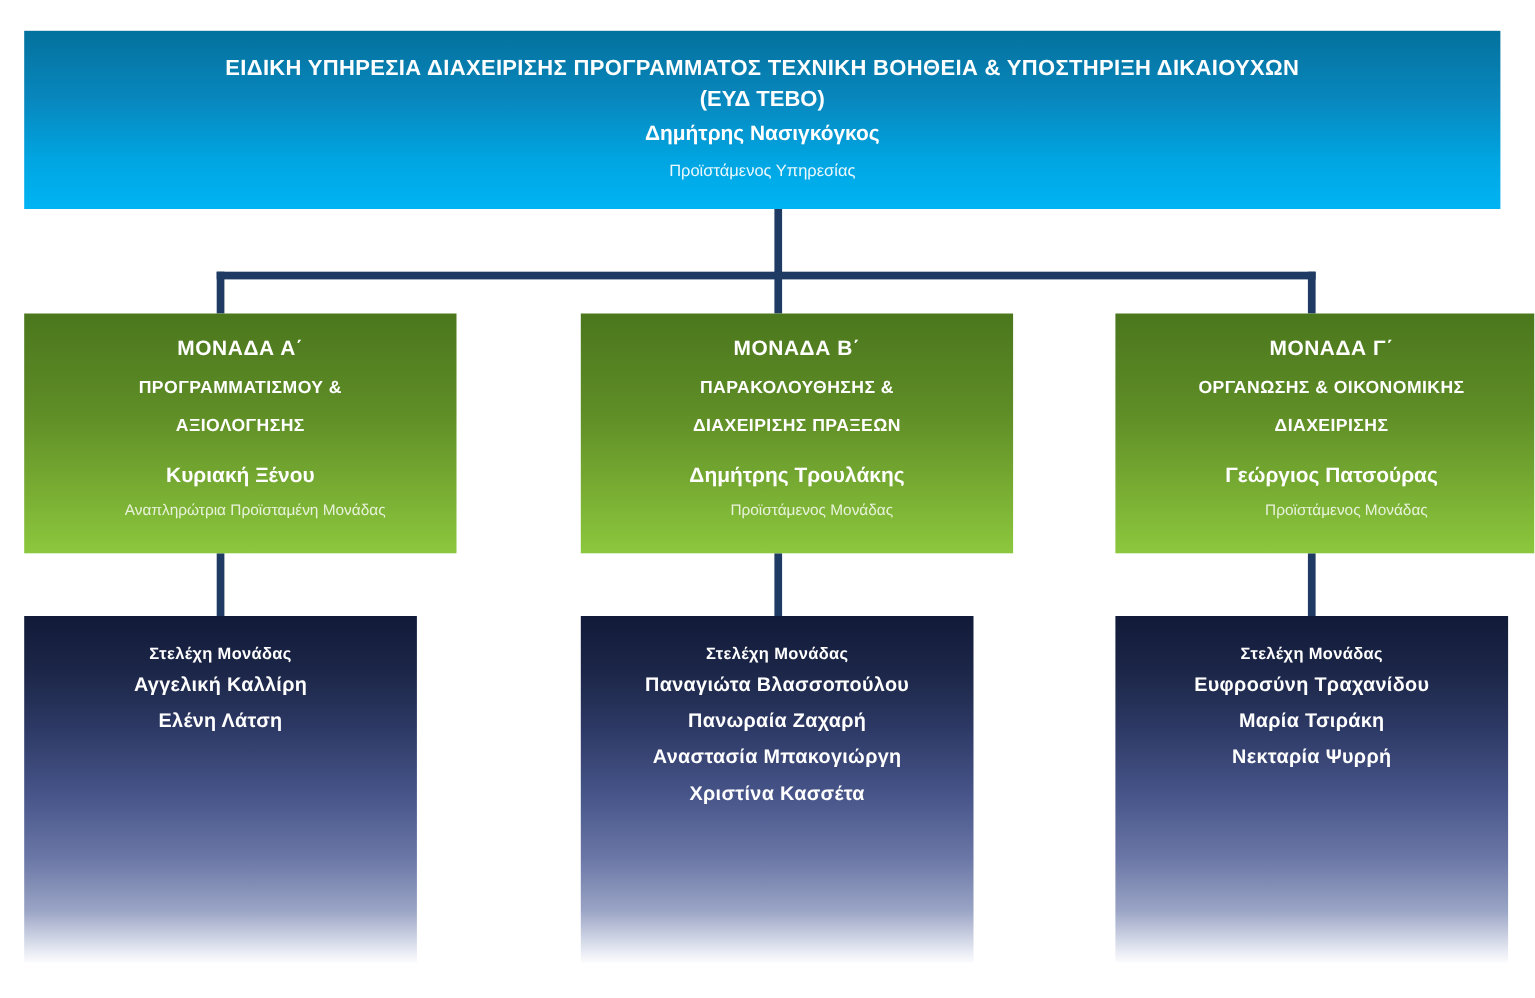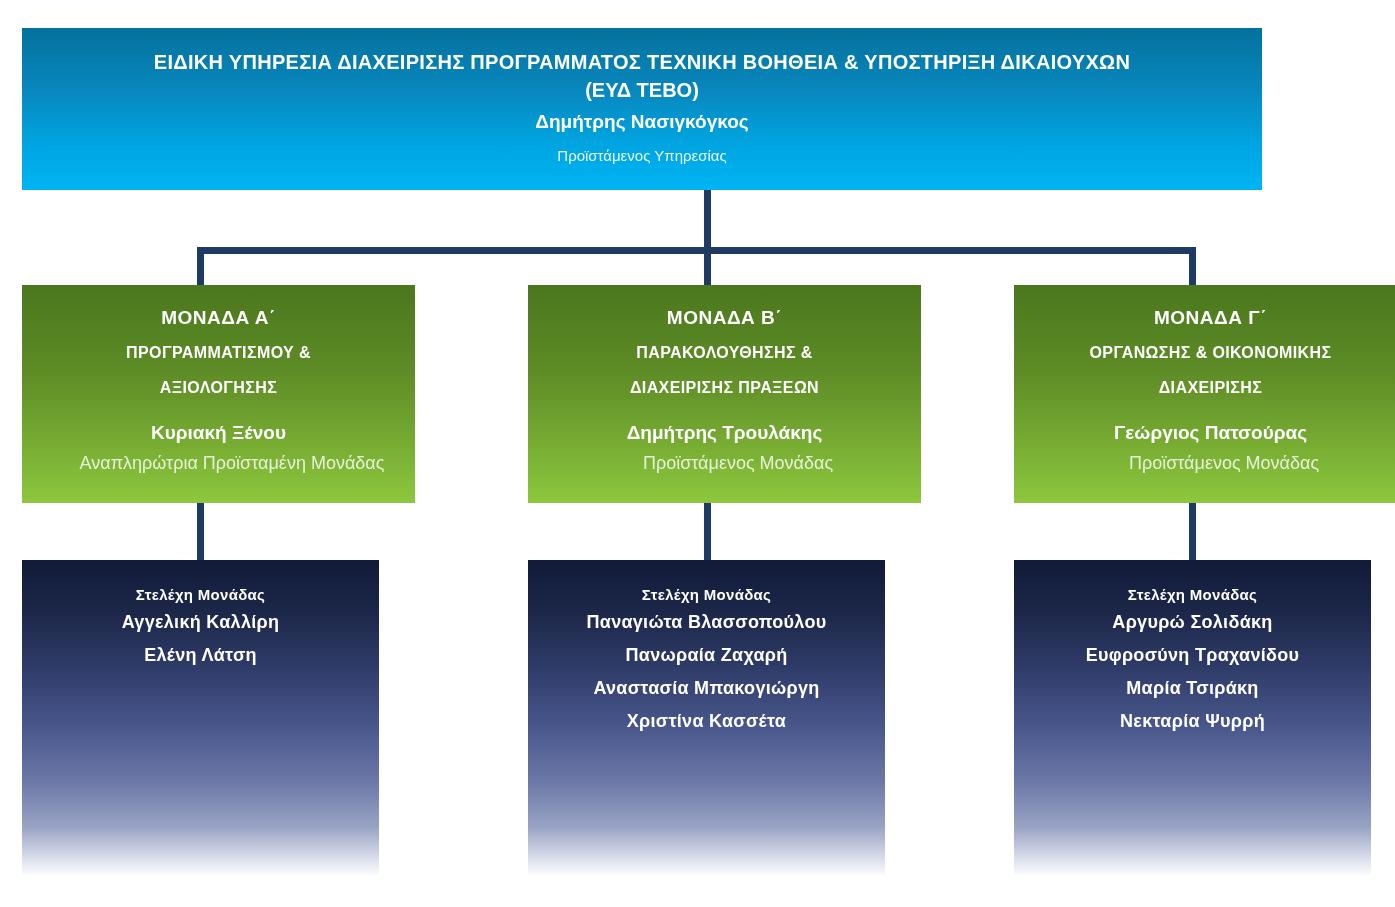--- a/index.html
+++ b/index.html
@@ -1,21 +1,21 @@
 <!DOCTYPE html>
 <html><head>
 <meta charset="utf-8">
 <style>
   html,body{margin:0;padding:0;background:#ffffff;}
   body{font-family:"Liberation Sans","DejaVu Sans",sans-serif;}
   .canvas{position:relative;width:1395px;height:907px;background:#ffffff;overflow:hidden;}
 
   
   .service-box{
-    position:absolute;left:22px;top:28px;width:1240px;height:162px;
+    position:absolute;left:22px;top:28px;width:1342px;height:162px;
     background:linear-gradient(180deg,#04719D 0%,#0887BD 38%,#00A5E1 72%,#00B4F4 100%);
     color:#ffffff;text-align:center;
     display:flex;flex-direction:column;align-items:center;
     padding-top:20px;box-sizing:border-box;
   }
   .service-title{font-size:20px;font-weight:bold;line-height:28px;max-width:1200px;letter-spacing:.3px;}
   .service-abbr{font-size:20px;font-weight:bold;line-height:28px;}
   .service-head-name{font-size:19px;font-weight:bold;line-height:24px;margin-top:6px;}
   .service-head-title{font-size:15px;line-height:20px;margin-top:12px;color:rgba(255,255,255,.92);}
 
@@ -33,21 +33,21 @@
     background:linear-gradient(180deg,#4B771D 0%,#5E8C26 40%,#79AE33 75%,#8CC83E 100%);
     color:#ffffff;text-align:center;
     display:flex;flex-direction:column;align-items:center;
     padding-top:20px;box-sizing:border-box;
   }
   .ux0{left:22px;} .ux1{left:528px;} .ux2{left:1014px;}
   .unit-name{font-size:19px;font-weight:bold;line-height:26px;letter-spacing:.5px;}
   .unit-dept{font-size:16px;font-weight:bold;line-height:24px;letter-spacing:.4px;margin-top:10px;}
   .unit-dept.second{margin-top:11px;}
   .unit-head-name{font-size:19px;font-weight:bold;line-height:26px;margin-top:20px;}
-  .unit-head-title{font-size:18px;line-height:20px;margin-top:7px;color:rgba(255,255,255,.82);margin-left:27px;}
+  .unit-head-title{font-size:14px;line-height:20px;margin-top:7px;color:rgba(255,255,255,.82);margin-left:27px;}
 
   
   .staff-box{
     position:absolute;top:560px;width:357px;height:315px;
     background:linear-gradient(180deg,#111A38 0%,#1C2648 16%,#2E3A66 33%,#47558A 52%,#6B77A6 70%,#9AA4C5 85%,#E9ECF4 97%,#FAFBFD 100%);
     color:#ffffff;text-align:center;
     display:flex;flex-direction:column;align-items:center;
     padding-top:24px;box-sizing:border-box;
   }
   .staff-label{font-size:15px;font-weight:bold;line-height:22px;letter-spacing:.3px;}
@@ -113,20 +113,19 @@
         <div class="staff-name">Παναγιώτα Βλασσοπούλου</div>
         <div class="staff-name">Πανωραία Ζαχαρή</div>
         <div class="staff-name">Αναστασία Μπακογιώργη</div>
         <div class="staff-name">Χριστίνα Κασσέτα</div>
       </div>
   </div>
 
   <div class="staff-box ux2">
     <div class="staff-label">Στελέχη Μονάδας</div>
     <div class="staff-list">
-        <div class="staff-name">Αργυρώ Σολιδάκη</div>
         <div class="staff-name">Ευφροσύνη Τραχανίδου</div>
         <div class="staff-name">Μαρία Τσιράκη</div>
         <div class="staff-name">Νεκταρία Ψυρρή</div>
       </div>
   </div>
 
 </div>
 
 </body></html>

